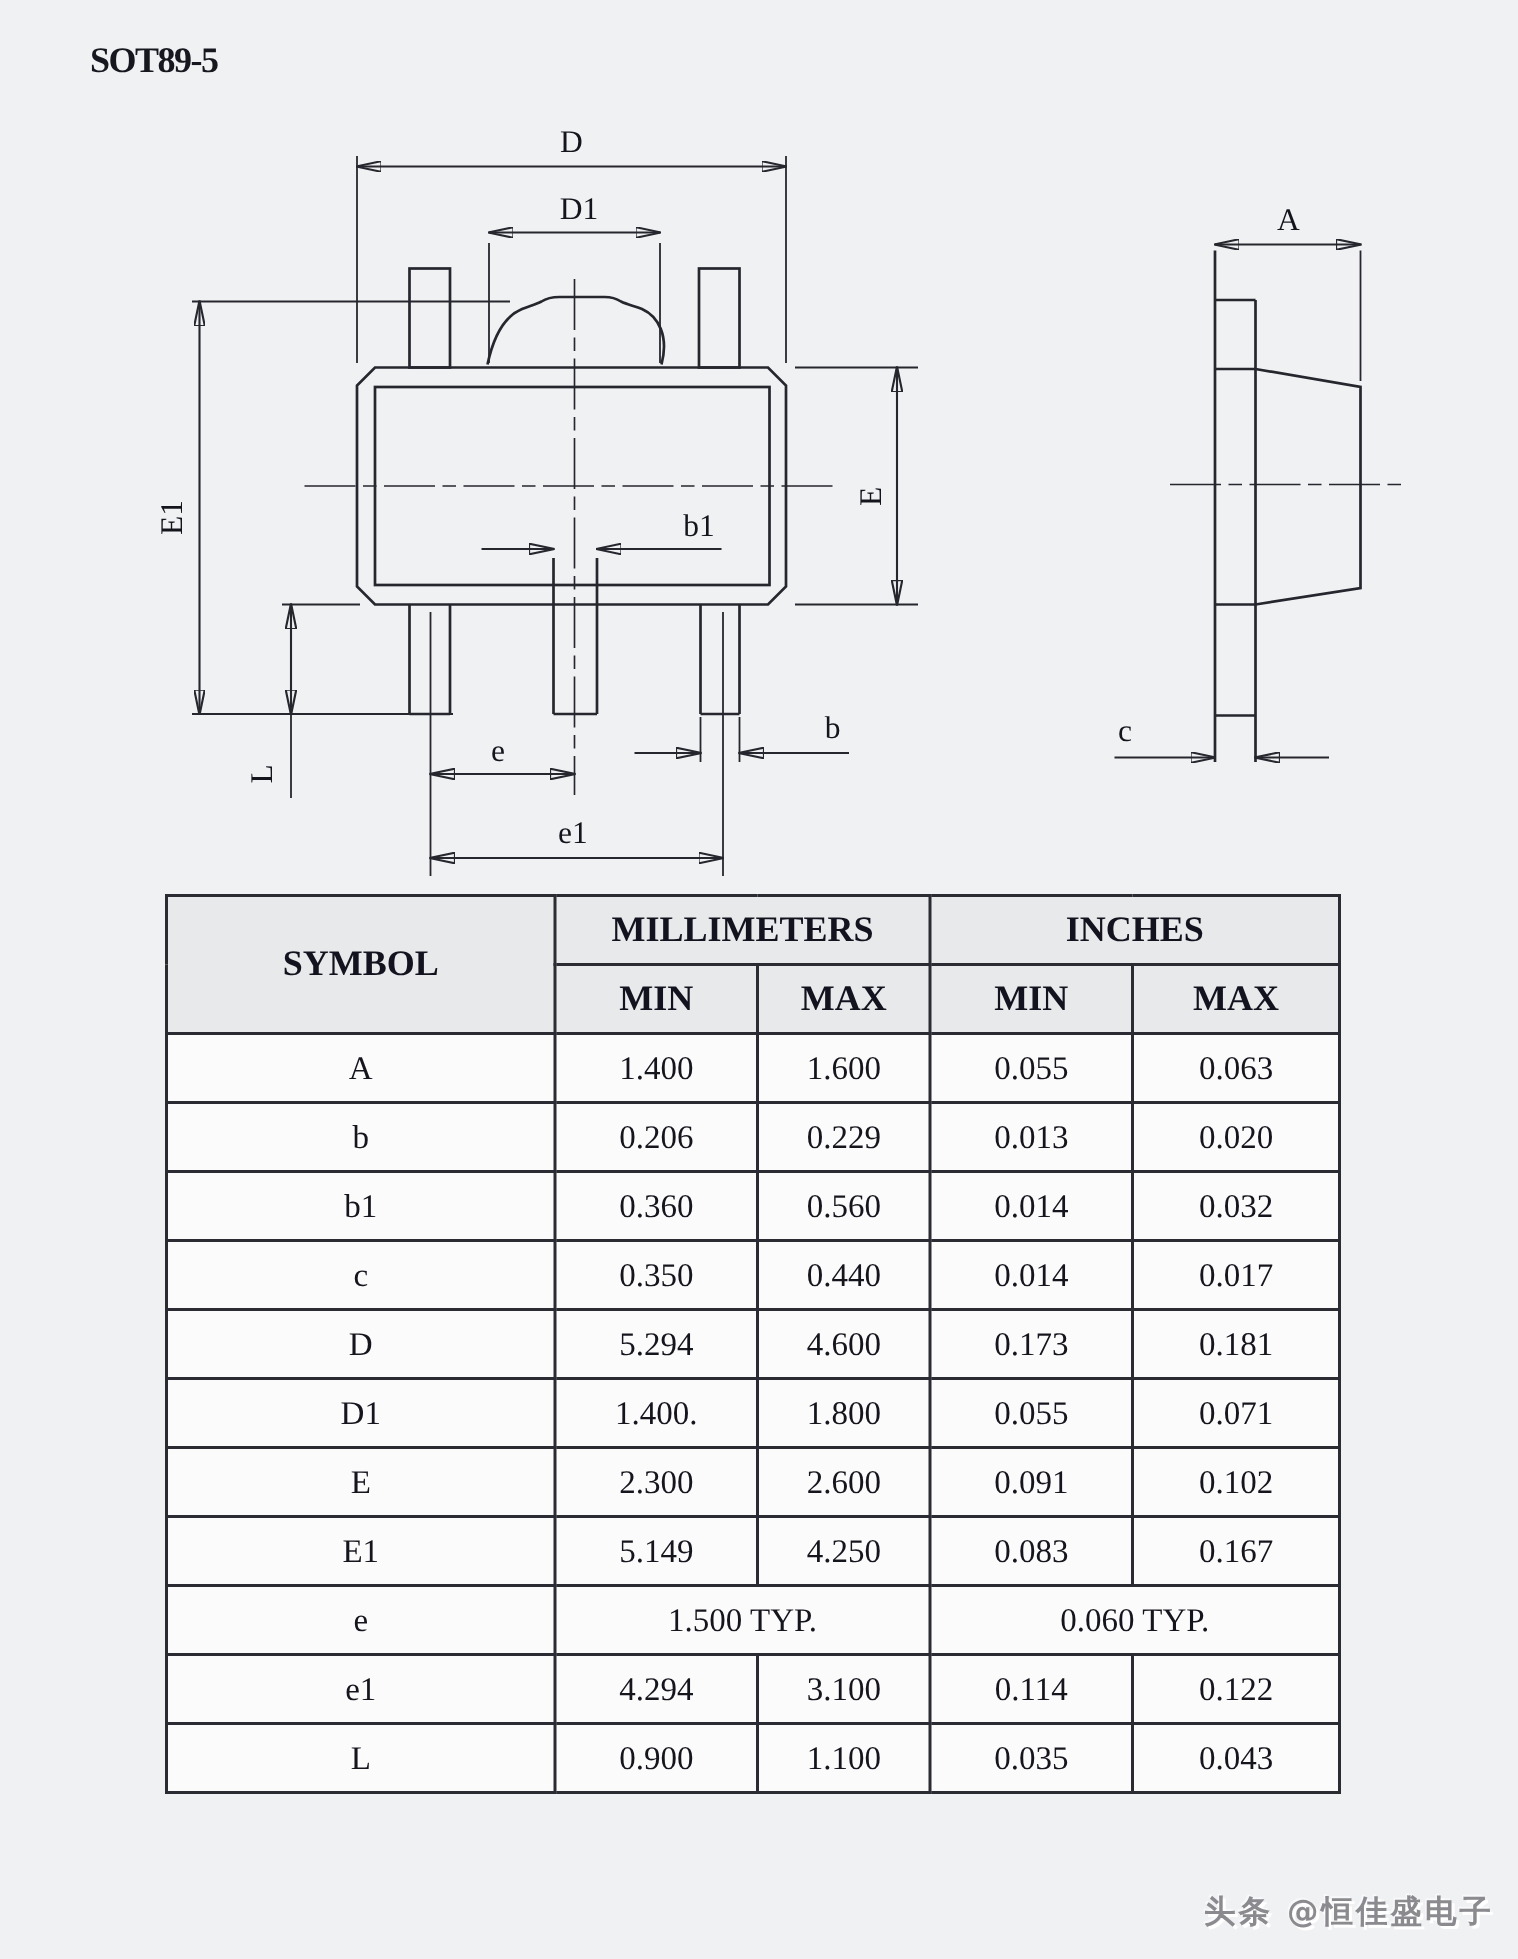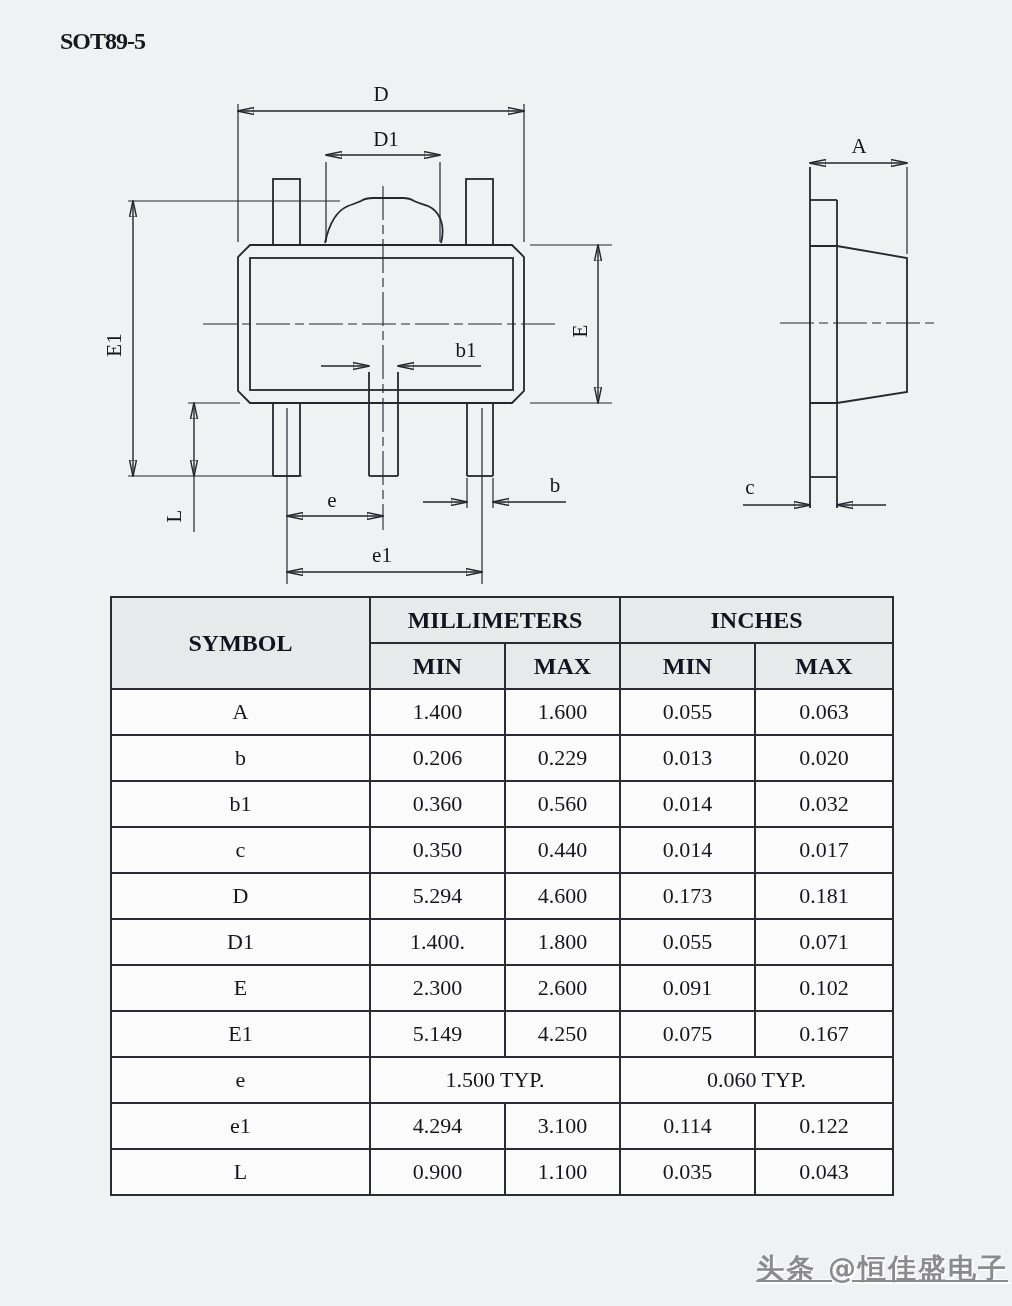--- a/index.html
+++ b/index.html
@@ -48,26 +48,25 @@
   .dim-table thead th{
     background:#e8e9ea;
     font-size:24px;font-weight:bold;
     height:44px;color:#131320;
   }
   .dim-table tbody td{
     background:#fbfbfc;
     font-size:22px;height:44px;color:#15151d;
   }
   .watermark{
-    position:absolute;right:4px;bottom:18px;
+    position:absolute;right:16px;bottom:18px;
     font-family:"DejaVu Sans", sans-serif;
-    font-size:28px;font-weight:bold;letter-spacing:2px;
+    font-size:21px;font-weight:bold;letter-spacing:2px;
     color:#8b8b8f;
     text-shadow:2px 2px 0 #ffffff, -1px -1px 0 rgba(255,255,255,.55);
-    text-decoration:underline;
   }
 </style>
 </head>
 <body>
 
 <div class="page">
 
   <h1 class="title">SOT89-5</h1>
 
   <svg class="drawing" viewBox="0 0 1012 620">
@@ -257,21 +256,21 @@
         <td>E</td>
         <td>2.300</td>
         <td>2.600</td>
         <td>0.091</td>
         <td>0.102</td>
       </tr>
       <tr>
         <td>E1</td>
         <td>5.149</td>
         <td>4.250</td>
-        <td>0.075</td>
+        <td>0.083</td>
         <td>0.167</td>
       </tr>
       <tr>
         <td>e</td>
         <td colspan="2">1.500 TYP.</td>
         <td colspan="2">0.060 TYP.</td>
       </tr>
       <tr>
         <td>e1</td>
         <td>4.294</td>

